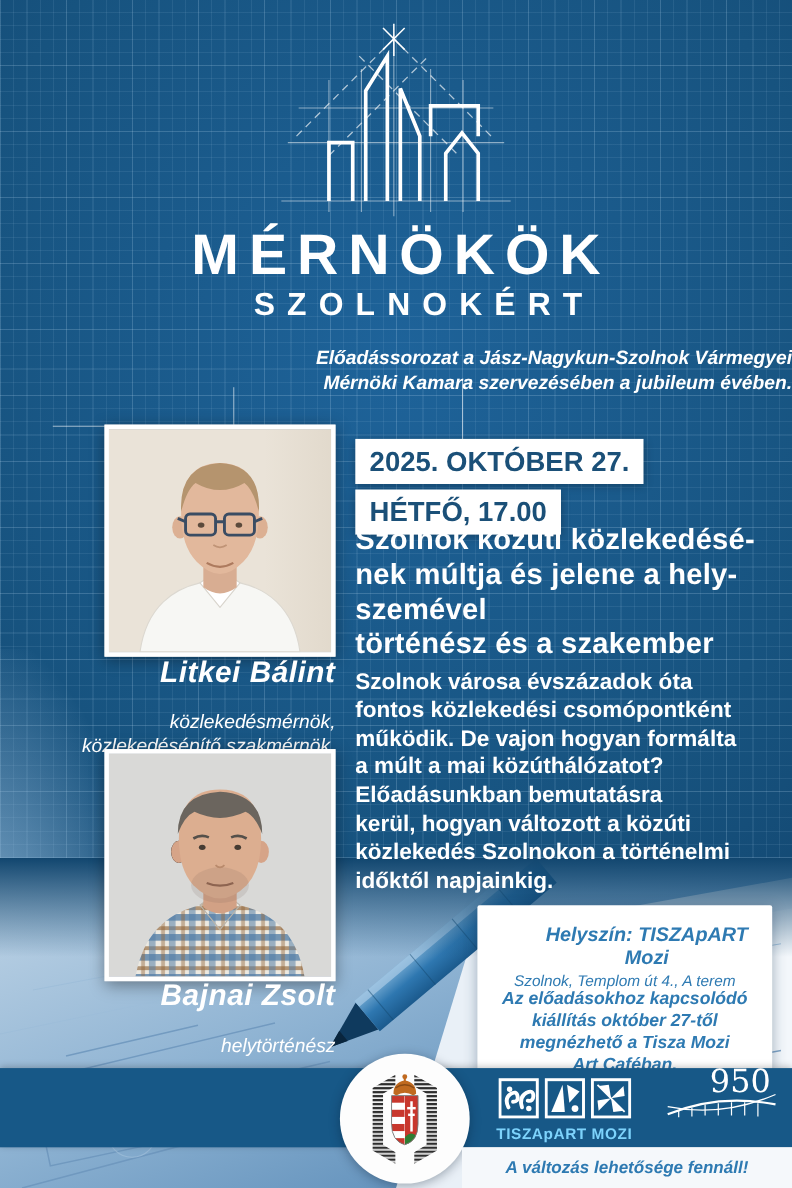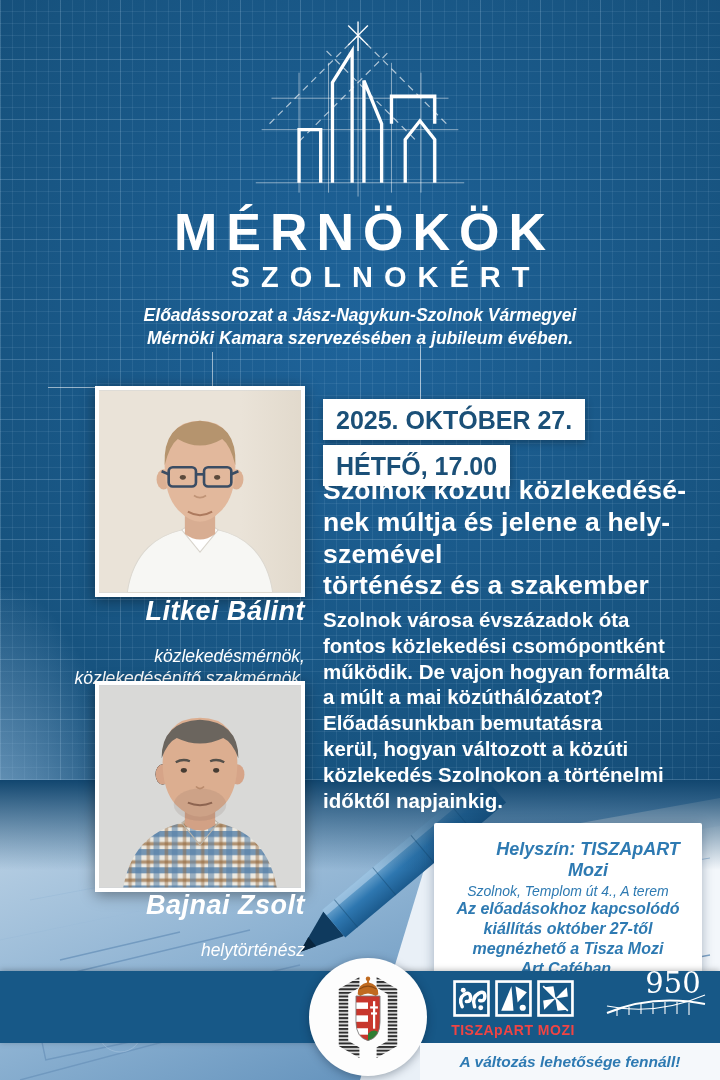--- a/index.html
+++ b/index.html
@@ -17,21 +17,21 @@
     repeating-linear-gradient(0deg,rgba(190,220,242,.14) 0 1px,transparent 1px 60px),
     repeating-linear-gradient(90deg,rgba(190,220,242,.14) 0 1px,transparent 1px 60px);}
   .bg-leftlight{left:-30px;top:590px;width:150px;height:470px;
     background:radial-gradient(120% 90% at 0% 85%,rgba(214,231,245,.95) 0%,rgba(150,190,222,.55) 55%,rgba(150,190,222,0) 100%);}
   .bg-bottom{left:0;top:780px;width:720px;height:300px;}
   .cross{background:rgba(255,255,255,.55);}
   
   .logo-building{left:242px;top:20px;width:236px;height:182px;}
   .title1{left:0;right:0;top:202px;text-align:center;color:#fff;font-size:52px;font-weight:700;letter-spacing:9px;text-indent:9px;}
   .title2{left:0;right:0;top:261px;text-align:center;color:#fff;font-size:29px;font-weight:700;letter-spacing:11px;text-indent:11px;margin-left:40px;}
-  .subtitle{left:0;right:0;top:304px;text-align:center;color:#fff;font-size:17.5px;font-weight:700;font-style:italic;line-height:1.32;}
+  .subtitle{left:0;right:0;top:314px;text-align:right;color:#fff;font-size:17.5px;font-weight:700;font-style:italic;line-height:1.32;}
   
   .photo{width:210px;height:211px;border:4px solid #fff;box-sizing:border-box;box-shadow:0 3px 14px rgba(0,0,0,.4);background:#cfd3d6;}
   .photo1{left:95px;top:386px;}
   .photo2{left:95px;top:681px;}
   .photo svg{display:block;width:100%;height:100%;}
   .speaker{left:5px;width:300px;text-align:right;color:#fff;}
   .speaker1{top:596px;}
   .speaker2{top:890px;}
   .speaker-name{font-size:27px;font-weight:700;font-style:italic;letter-spacing:.5px;}
   .speaker-roles{margin-top:18px;font-size:17.5px;font-style:italic;line-height:1.28;font-weight:400;}
@@ -45,21 +45,21 @@
     text-align:center;color:#2e7ab2;font-style:italic;}
   .venue-location{margin-top:16px;font-size:18px;font-weight:700;margin-left:40px;}
   .venue-address{margin-top:2px;font-size:14px;font-weight:400;}
   .venue-note{font-size:16px;font-weight:700;line-height:1.25;}
   
   .footer-band{left:0;top:971px;width:720px;height:72px;background:#175887;box-shadow:0 -1px 6px rgba(0,0,0,.25);}
   .registration{left:33px;top:982px;width:300px;color:#fff;font-size:16.5px;font-weight:700;font-style:italic;line-height:1.3;}
   .badge{left:309px;top:958px;width:118px;height:118px;border-radius:50%;background:#fdfdfd;box-shadow:0 2px 10px rgba(0,20,40,.35);display:flex;align-items:center;justify-content:center;}
   .tiszapart{left:447px;top:980px;width:132px;text-align:center;}
   .tp-squares{display:flex;justify-content:center;gap:5px;}
-  .tp-label{margin-top:5px;color:#ef4444;font-size:14px;font-weight:700;letter-spacing:.5px;}
+  .tp-label{margin-top:5px;color:#7dd3fc;font-size:14px;font-weight:700;letter-spacing:.5px;}
   .szolnok{left:594px;top:969px;width:124px;text-align:center;color:#fff;font-family:"DejaVu Serif","Liberation Serif",serif;}
   .sz-950{font-size:29px;line-height:1;text-indent:34px;}
   .sz-arc{margin:-6px 0 -4px 0;}
   .sz-name{font-size:27px;line-height:1;}
   .slogan-strip{left:420px;top:1043px;width:300px;height:37px;background:#f5f8fb;display:flex;align-items:center;justify-content:center;}
   .slogan{color:#2e7ab2;font-size:15.5px;font-weight:700;font-style:italic;}
 </style>
 </head>
 <body>
 

